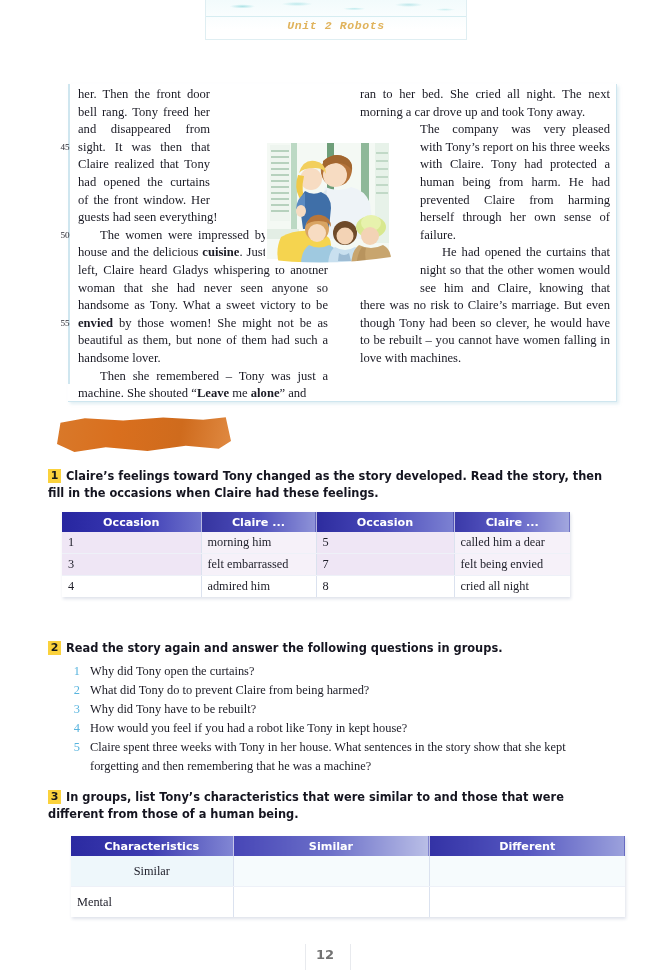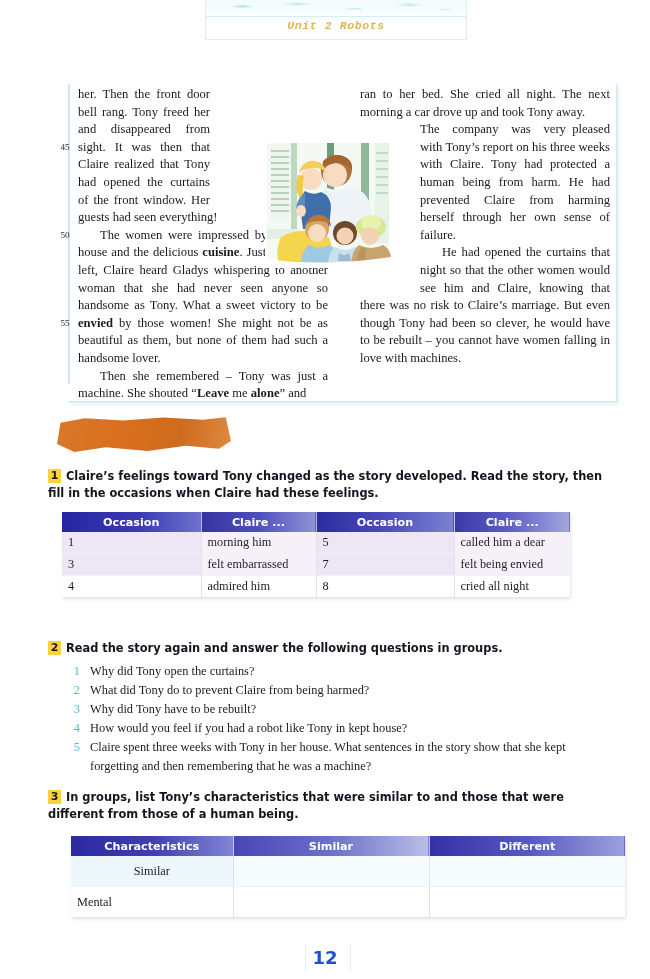--- a/index.html
+++ b/index.html
@@ -245,22 +245,22 @@
   }
 
   
   .page-num {
     position: absolute;
     left: 0; right: 0;
     top: 947px;
     text-align: center;
     font-family: "DejaVu Sans", sans-serif;
     font-weight: bold;
-    font-size: 18px;
-    color: #1d4ed8;
+    font-size: 13px;
+    color: #737373;
   }
   .page-num-rule {
     position: absolute;
     left: 305px;
     top: 944px;
     width: 44px;
     height: 26px;
     border-left: 1px solid #e8eaee;
     border-right: 1px solid #e8eaee;
   }

